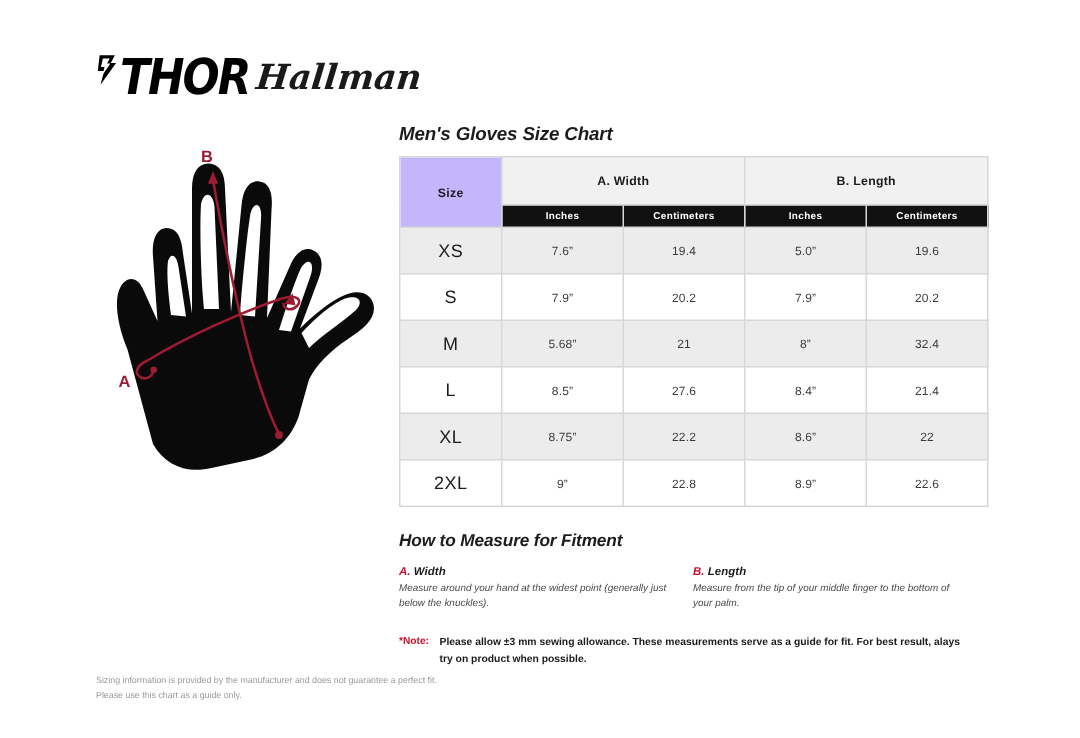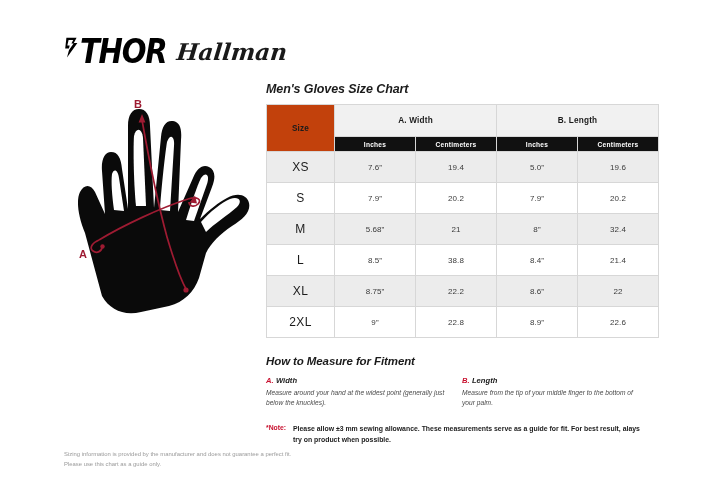--- a/index.html
+++ b/index.html
@@ -21,21 +21,21 @@
 
   
   .logo-bar {
     position: absolute;
     left: 64px;
     top: 33px;
     width: 230px;
     height: 38px;
     display: flex;
     align-items: center;
-    gap: 14px;
+    gap: 8px;
   }
   .thor-logo {
     display: flex;
     align-items: center;
     gap: 1px;
   }
   .thor-wordmark {
     font-family: "DejaVu Sans", sans-serif;
     font-weight: bold;
     font-style: italic;
@@ -98,21 +98,21 @@
   }
   th.grp {
     height: 31px;
     background: #f1f1f1;
     font-size: 8.2px;
     font-weight: bold;
     color: #1b1b1b;
     letter-spacing: 0.2px;
   }
   th.size-head {
-    background: #c2410c;
+    background: #c4b5fd;
     font-size: 8.2px;
     font-weight: bold;
     color: #1b1b1b;
     letter-spacing: 0.2px;
   }
   th.unit {
     height: 14px;
     background: #111111;
     color: #ffffff;
     font-size: 6.6px;
@@ -323,21 +323,21 @@
         <tr class="shade">
           <td class="size-cell">M</td>
           <td class="cell">5.68”</td>
           <td class="cell">21</td>
           <td class="cell">8”</td>
           <td class="cell">32.4</td>
         </tr>
         <tr class="plain">
           <td class="size-cell">L</td>
           <td class="cell">8.5”</td>
-          <td class="cell">38.8</td>
+          <td class="cell">27.6</td>
           <td class="cell">8.4”</td>
           <td class="cell">21.4</td>
         </tr>
         <tr class="shade">
           <td class="size-cell">XL</td>
           <td class="cell">8.75”</td>
           <td class="cell">22.2</td>
           <td class="cell">8.6”</td>
           <td class="cell">22</td>
         </tr>

